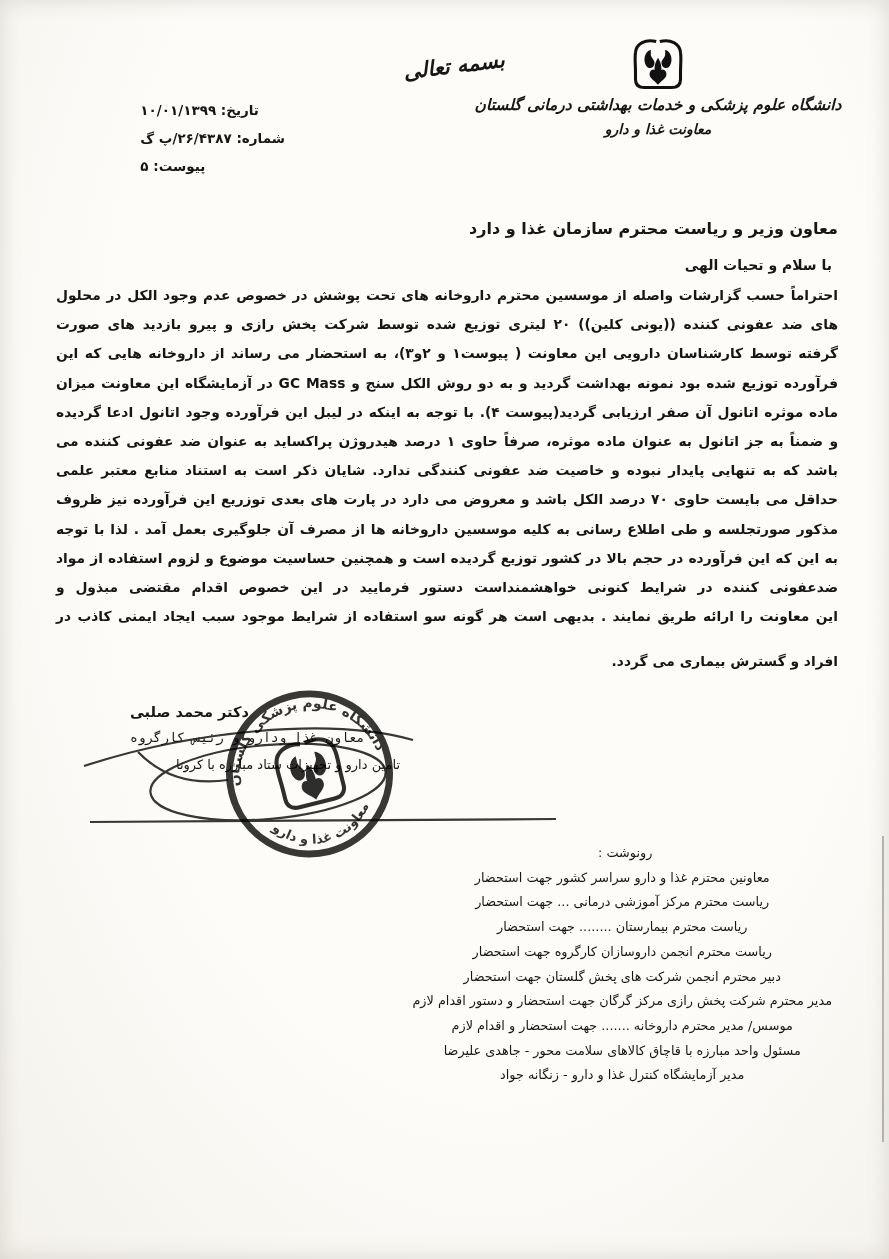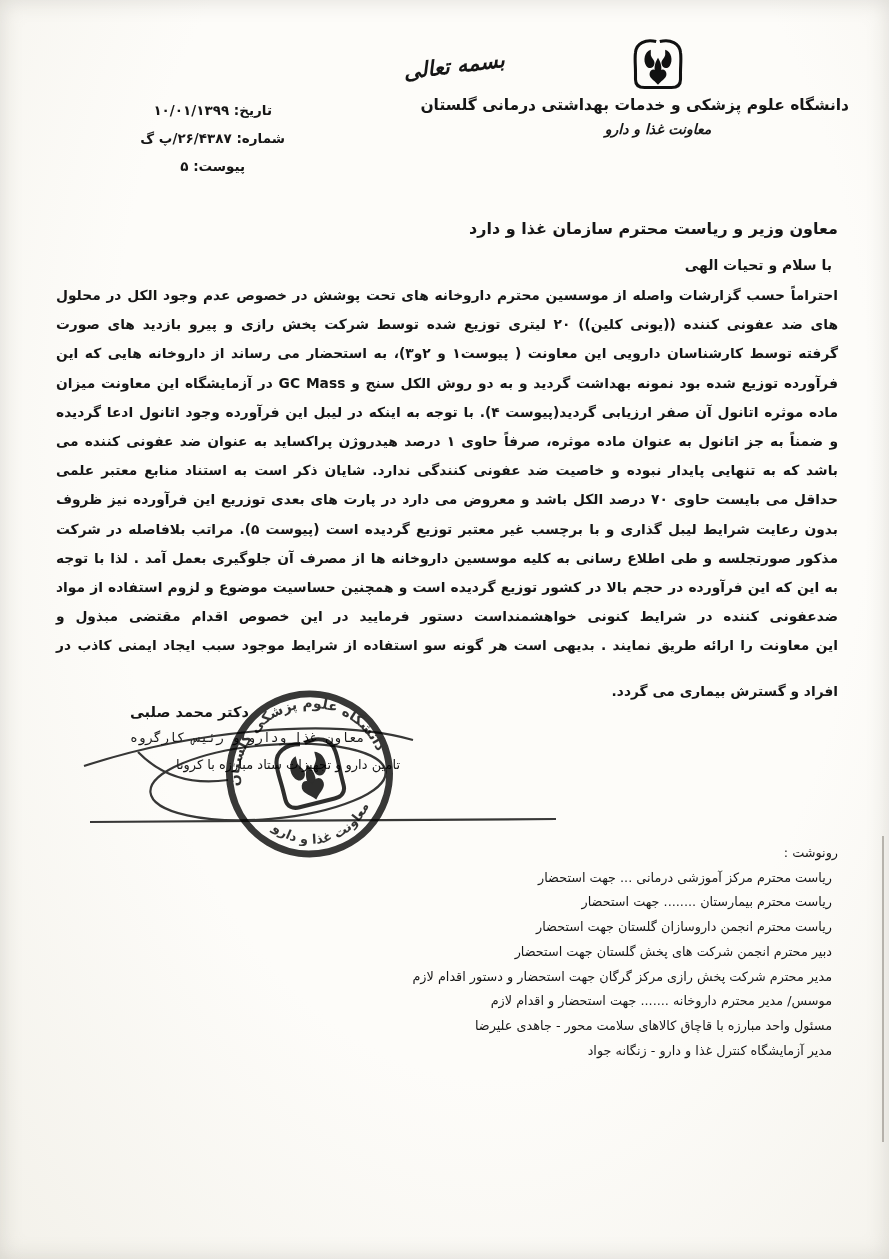--- a/index.html
+++ b/index.html
@@ -10,39 +10,39 @@
     background: radial-gradient(ellipse at 55% 35%, #fdfcf9 55%, #f3f1ea 100%);
     box-shadow: inset 0 0 22px rgba(115,110,100,.22);
     font-family:"DejaVu Sans", sans-serif; color:#161616; direction:rtl;
   }
   .bism {
     position:absolute; top:54px; left:376px; width:156px; text-align:center;
     font-size:21px; font-weight:bold; font-style:italic; transform:rotate(-7deg);
   }
   .letterhead { position:absolute; top:38px; left:467px; width:382px; text-align:center; }
   .lh-emblem { display:block; margin:0 auto; }
-  .lh-org  { font-size:15.5px; font-weight:bold; margin-top:4px; white-space:nowrap; }
+  .lh-org  { font-size:15.5px; font-weight:bold; font-style:italic; margin-top:4px; white-space:nowrap; }
   .lh-dept { font-size:14px;  font-weight:bold; font-style:italic; margin-top:7px; }
   .meta {
-    position:absolute; top:96px; right:604px; text-align:center;
+    position:absolute; top:96px; right:604px; text-align:left;
     font-size:13.5px; font-weight:bold; line-height:28px; white-space:nowrap;
   }
   .recipient  { position:absolute; top:219px; right:51px; font-size:16px;  font-weight:bold; white-space:nowrap; }
   .salutation { position:absolute; top:251px; right:57px; font-size:14px; font-weight:bold;margin-top:6px; }
   .body { position:absolute; top:281px; right:51px; width:782px; font-size:13.8px; font-weight:bold; }
   .bline { line-height:29.2px; text-align:justify; text-align-last:justify; }
   .bline-end { text-align-last:right;margin-top:16px; }
   .sig { position:absolute; top:699px; right:489px; text-align:left; white-space:nowrap; }
   .sig-name { font-size:14.5px; font-weight:bold; line-height:27px; }
   .sig-t1 { font-size:13px; line-height:26px;font-family:Liberation Mono, monospace; }
   .sig-t2 { font-size:13px; line-height:26px; padding-left:46px; }
   .flourish { position:absolute; left:78px; top:690px; }
   .stamp { position:absolute; left:219px; top:682px; transform:rotate(-14deg);
            mix-blend-mode:multiply; opacity:.88; }
-  .cc { position:absolute; top:841px; right:51px; text-align:right; font-size:12.8px; line-height:24.7px; }
+  .cc { position:absolute; top:841px; right:51px; text-align:center; font-size:12.8px; line-height:24.7px; }
   .cc-item { margin-left:0; padding-left:0; margin-right:0; padding-right:6px; }
   .scan-line { position:absolute; right:5px; top:836px; width:2px; height:306px; background:#8f8a82; opacity:.6; }
 </style>
 </head>
 <body>
 
 <div class="page">
 
   <div class="bism">بسمه تعالی</div>
 
@@ -72,21 +72,20 @@
 
   <div class="body">
     <div class="bline">احتراماً حسب گزارشات واصله از موسسین محترم داروخانه های تحت پوشش در خصوص عدم وجود الکل در محلول</div>
     <div class="bline">های ضد عفونی کننده ((یونی کلین)) ۲۰ لیتری توزیع شده توسط شرکت پخش رازی و پیرو بازدید های صورت</div>
     <div class="bline">گرفته توسط کارشناسان دارویی این معاونت ( پیوست۱ و ۲و۳)، به استحضار می رساند از داروخانه هایی که این</div>
     <div class="bline">فرآورده توزیع شده بود نمونه بهداشت گردید و به دو روش الکل سنج و GC Mass در آزمایشگاه این معاونت میزان</div>
     <div class="bline">ماده موثره اتانول آن صفر ارزیابی گردید(پیوست ۴). با توجه به اینکه در لیبل این فرآورده وجود اتانول ادعا گردیده</div>
     <div class="bline">و ضمناً به جز اتانول به عنوان ماده موثره، صرفاً حاوی ۱ درصد هیدروژن پراکساید به عنوان ضد عفونی کننده می</div>
     <div class="bline">باشد که به تنهایی پایدار نبوده و خاصیت ضد عفونی کنندگی ندارد. شایان ذکر است به استناد منابع معتبر علمی</div>
     <div class="bline">حداقل می بایست حاوی ۷۰ درصد الکل باشد و معروض می دارد در پارت های بعدی توزریع این فرآورده نیز ظروف</div>
-    <div class="bline">بدون رعایت شرایط لیبل گذاری و با برچسب غیر معتبر توزیع گردیده است (پیوست ۵). مراتب بلافاصله در شرکت</div>
     <div class="bline">مذکور صورتجلسه و طی اطلاع رسانی به کلیه موسسین داروخانه ها از مصرف آن جلوگیری بعمل آمد . لذا با توجه</div>
     <div class="bline">به این که این فرآورده در حجم بالا در کشور توزیع گردیده است و همچنین حساسیت موضوع و لزوم استفاده از مواد</div>
     <div class="bline">ضدعفونی کننده در شرایط کنونی خواهشمنداست دستور فرمایید در این خصوص اقدام مقتضی مبذول و</div>
     <div class="bline">این معاونت را ارائه طریق نمایند . بدیهی است هر گونه سو استفاده از شرایط موجود سبب ایجاد ایمنی کاذب در</div>
     <div class="bline bline-end">افراد و گسترش بیماری می گردد.</div>
   </div>
 
   <div class="sig">
     <div class="sig-name">دکتر محمد صلبی</div>
     <div class="sig-t1">معاون غذا ودارو و رئیس کارگروه</div>
@@ -110,23 +109,24 @@
       <textPath href="#arcTop" startOffset="50%">دانشگاه علوم پزشکی گلستان</textPath>
     </text>
     <text font-size="13" font-weight="bold" fill="#161616" text-anchor="middle" letter-spacing="1">
       <textPath href="#arcBot" startOffset="50%">معاونت غذا و دارو</textPath>
     </text>
     <use href="#emb" transform="translate(52,56) scale(1.2)"></use>
   </svg>
 
   <div class="cc">
     <div class="cc-label">رونوشت :</div>
+    <div class="cc-item">معاونین محترم غذا و دارو سراسر کشور جهت استحضار</div>
     <div class="cc-item">ریاست محترم مرکز آموزشی درمانی ... جهت استحضار</div>
     <div class="cc-item">ریاست محترم بیمارستان ........ جهت استحضار</div>
-    <div class="cc-item">ریاست محترم انجمن داروسازان گلستان جهت استحضار</div>
+    <div class="cc-item">ریاست محترم انجمن داروسازان کارگروه جهت استحضار</div>
     <div class="cc-item">دبیر محترم انجمن شرکت های پخش گلستان جهت استحضار</div>
     <div class="cc-item">مدیر محترم شرکت پخش رازی مرکز گرگان جهت استحضار و دستور اقدام لازم</div>
     <div class="cc-item">موسس/ مدیر محترم داروخانه ....... جهت استحضار و اقدام لازم</div>
     <div class="cc-item">مسئول واحد مبارزه با قاچاق کالاهای سلامت محور - جاهدی علیرضا</div>
     <div class="cc-item">مدیر آزمایشگاه کنترل غذا و دارو - زنگانه جواد</div>
   </div>
 
   <div class="scan-line"></div>
 
 </div>

